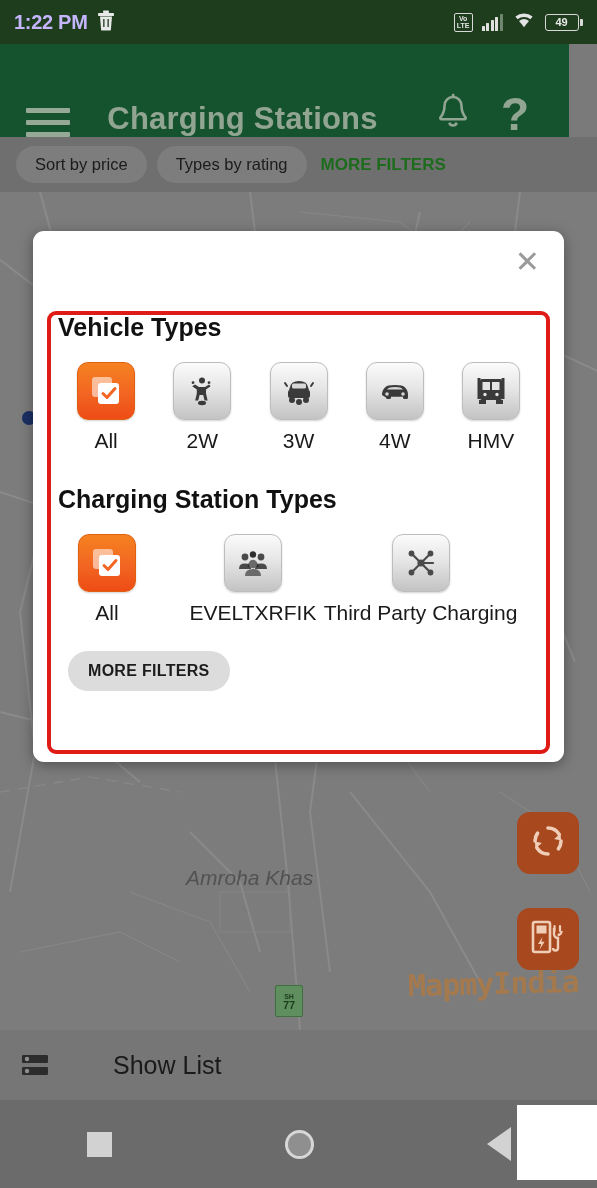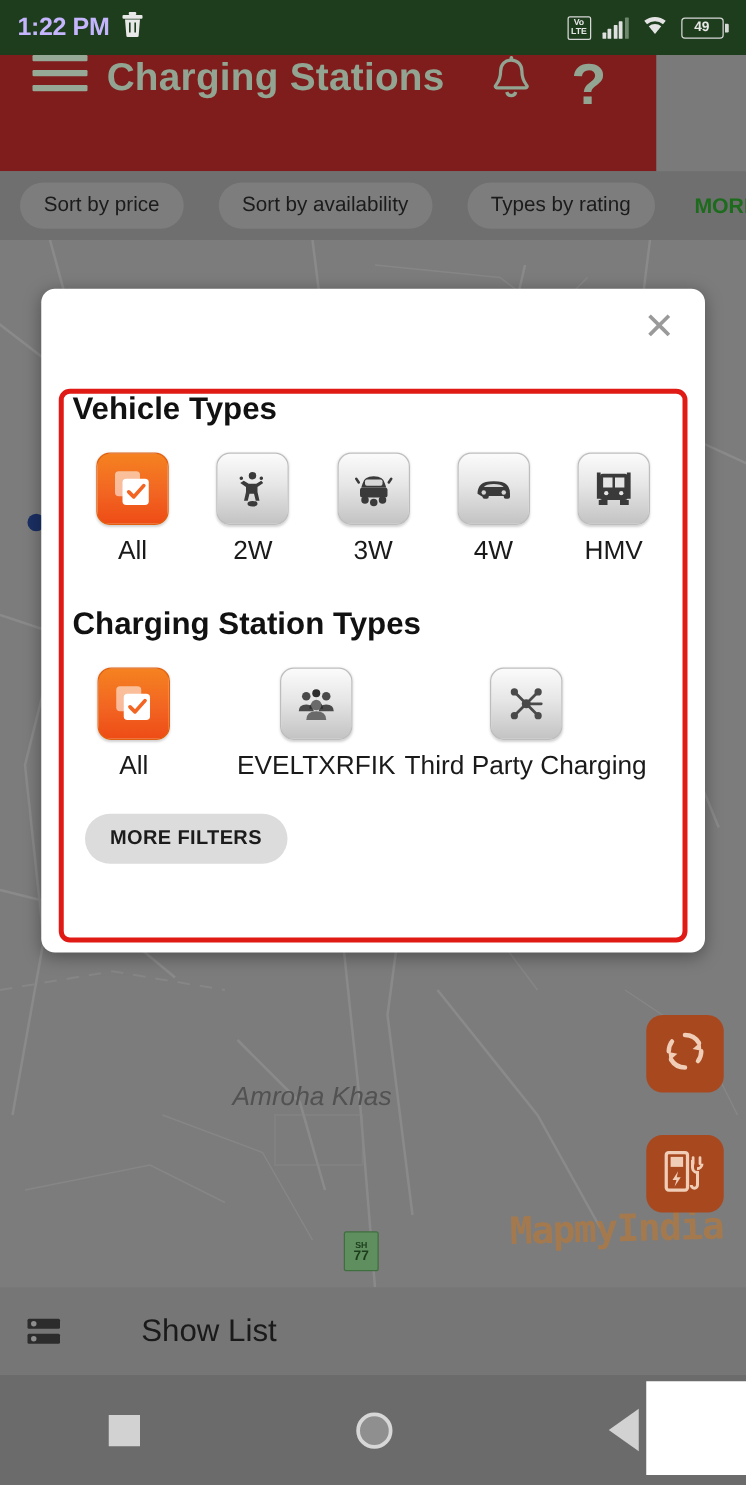--- a/index.html
+++ b/index.html
@@ -50,42 +50,42 @@
     font-size:11px; font-weight:bold; color:#e8e8e8;
     padding:0 3px;
   }
   #battery .nub {
     width:3px; height:7px; background:#d8d8d8;
     border-radius:0 1px 1px 0; margin-left:1.5px;
   }
 
   
   #app-bar {
-    position:absolute; top:44px; left:0; width:525px; height:93px;
-    background:#7f1d1d;
-    display:flex; align-items:flex-start;
+    position:absolute; top:44px; left:0; width:569px; height:93px;
+    background:#14532d;
+    display:flex; align-items:flex-end;
     padding:0 26px;
   }
   #hamburger { width:44px; display:flex; flex-direction:column; gap:7px; cursor:pointer; }
   #hamburger span { display:block; height:5px; background:#96a896; border-radius:1px; }
   #app-title {
     flex:1; text-align:center;
     font-size:31px; font-weight:bold;
     color:#92a592;
     letter-spacing:0.2px;
     margin-left:-10px;
   }
   #bell-icon, #help-icon { width:56px; text-align:center; color:#92a592; }
   #help-icon { font-size:46px; font-weight:bold; line-height:46px; margin-left:6px; }
 
   
   #filter-bar {
     position:absolute; top:137px; left:0; width:597px; height:55px;
     background:#6f6f6f;
-    display:flex; align-items:center; gap:28px;
+    display:flex; align-items:center; gap:10px;
     padding:16px 16px;
     overflow:hidden;
     text-align:center;
   }
   .chip {
     background:#7d7d7d;
     border-radius:21px;
     padding:9px 19px;
     font-size:16.5px;
     color:#1b1b1b;
@@ -295,21 +295,20 @@
         <path d="M17 4 c-5 0 -8.5 3.8 -8.5 8.8 c0 7 -2.5 9.5 -4 11.6 c-0.6 0.8 0 1.8 1 1.8 h23 c1 0 1.6 -1 1 -1.8 c-1.5 -2.1 -4 -4.6 -4 -11.6 C25.5 7.8 22 4 17 4 Z" fill="none" stroke="#92a592" stroke-width="2.6"></path>
         <path d="M13.4 29.6 a3.7 3.7 0 0 0 7.2 0" fill="none" stroke="#92a592" stroke-width="2.6"></path>
         <rect x="15.7" y="0.8" width="2.8" height="3.6" rx="1.2" fill="#92a592"></rect>
       </svg>
     </div>
     <div id="help-icon">?</div>
   </div>
 
   <div id="filter-bar">
     <div class="chip">Sort by price</div>
-    <div class="chip">Sort by availability</div>
     <div class="chip">Types by rating</div>
     <div id="more-filters-chip">MORE FILTERS</div>
   </div>
 
   <div id="map">
     <svg width="597" height="838">
       <g stroke="#8d8d8d" stroke-width="2" fill="none" opacity="0.85">
         <path d="M-10 60 L120 160 L200 120 L320 175 L470 120 L600 180"></path>
         <path d="M40 0 L70 110 L60 260 L20 420 L35 560 L10 700"></path>
         <path d="M520 0 L505 120 L560 220 L530 360 L575 470"></path>

